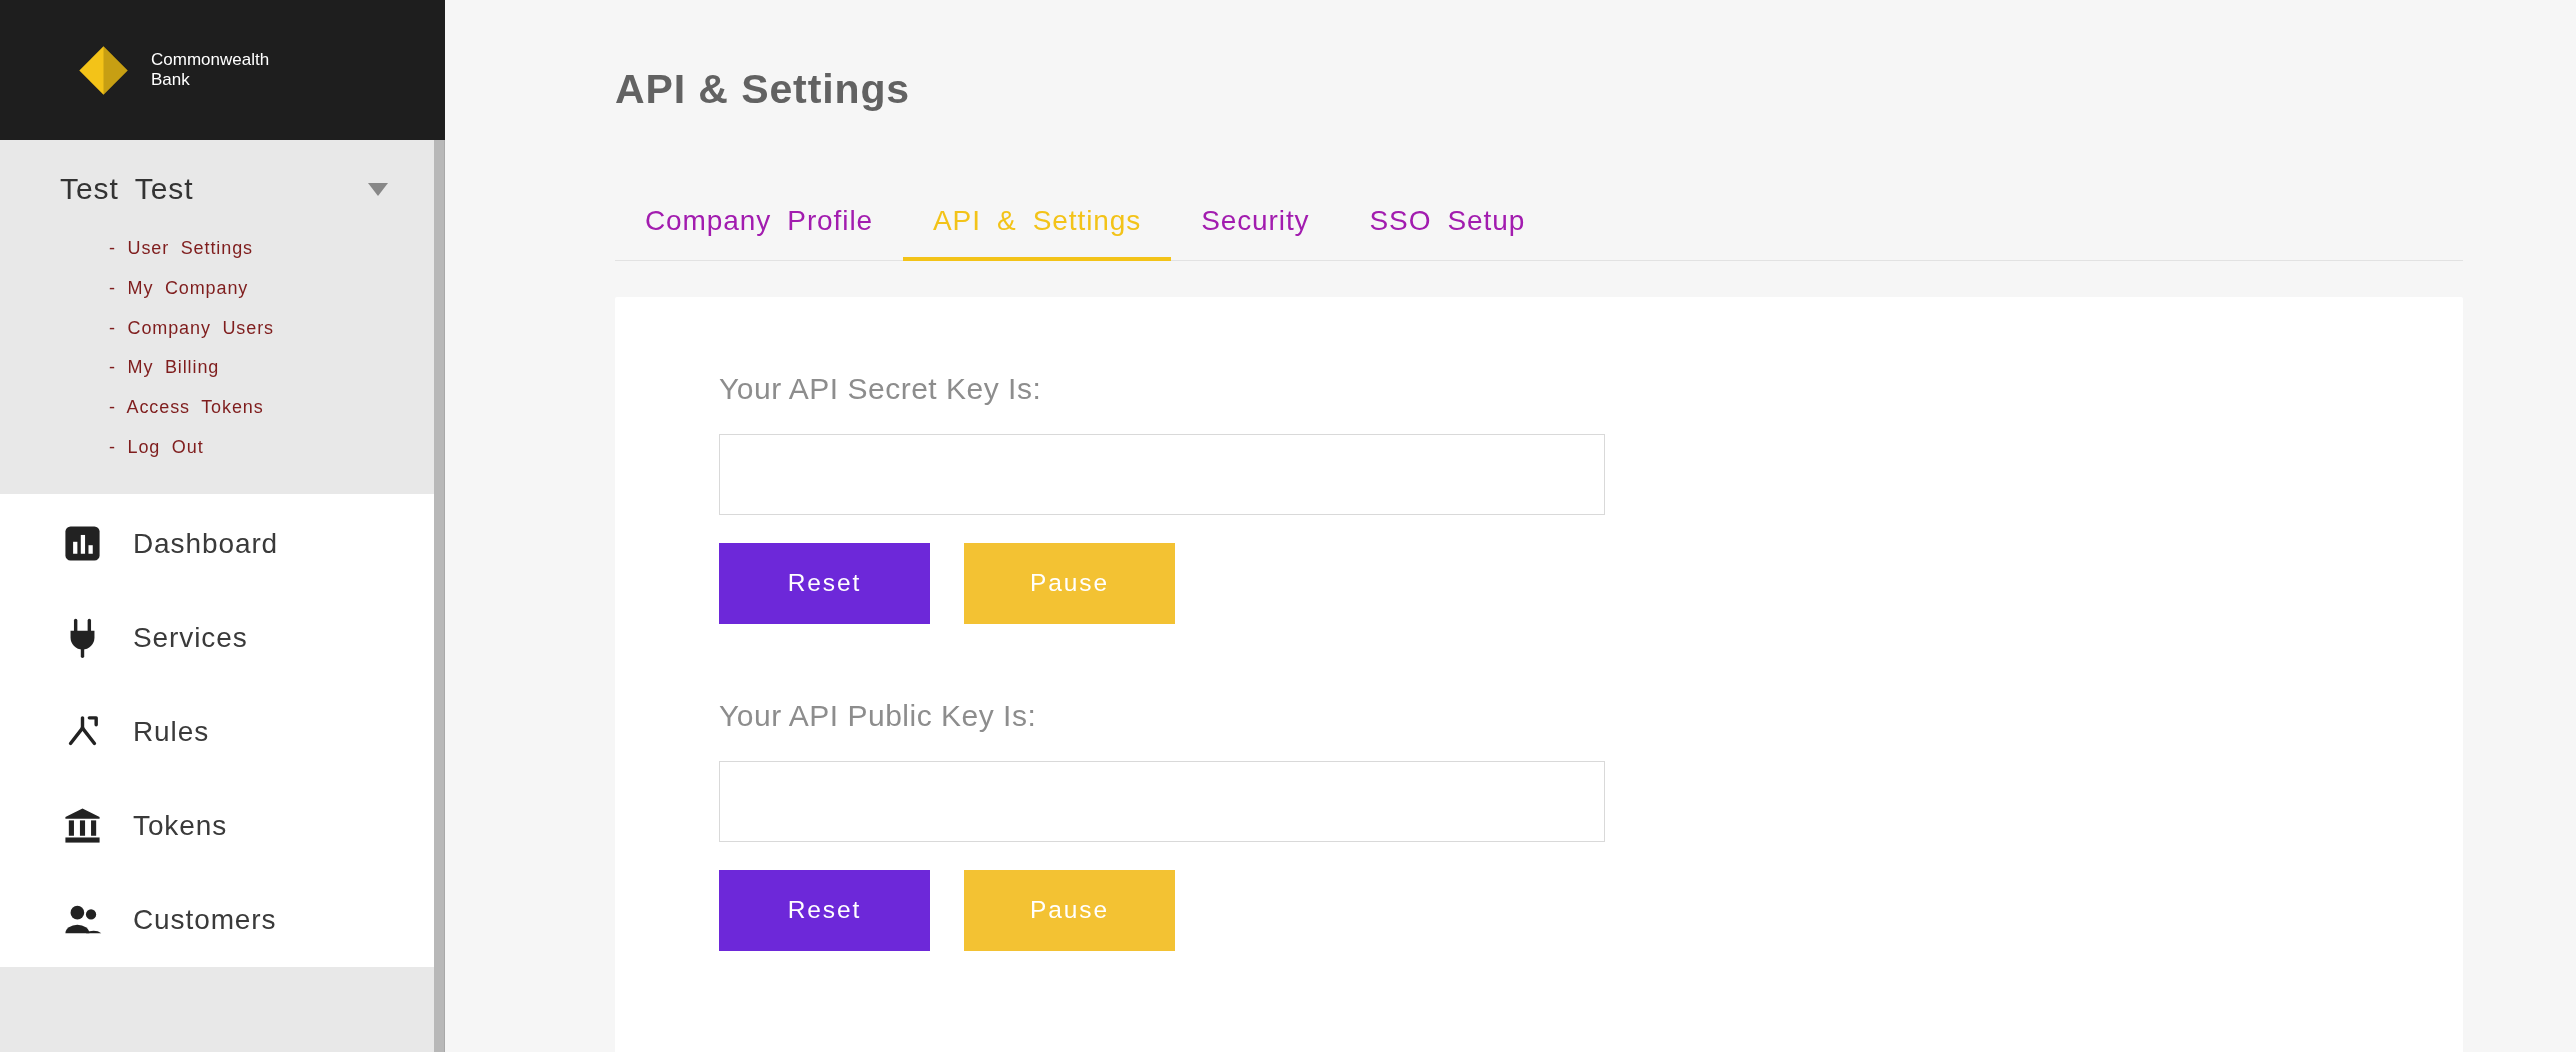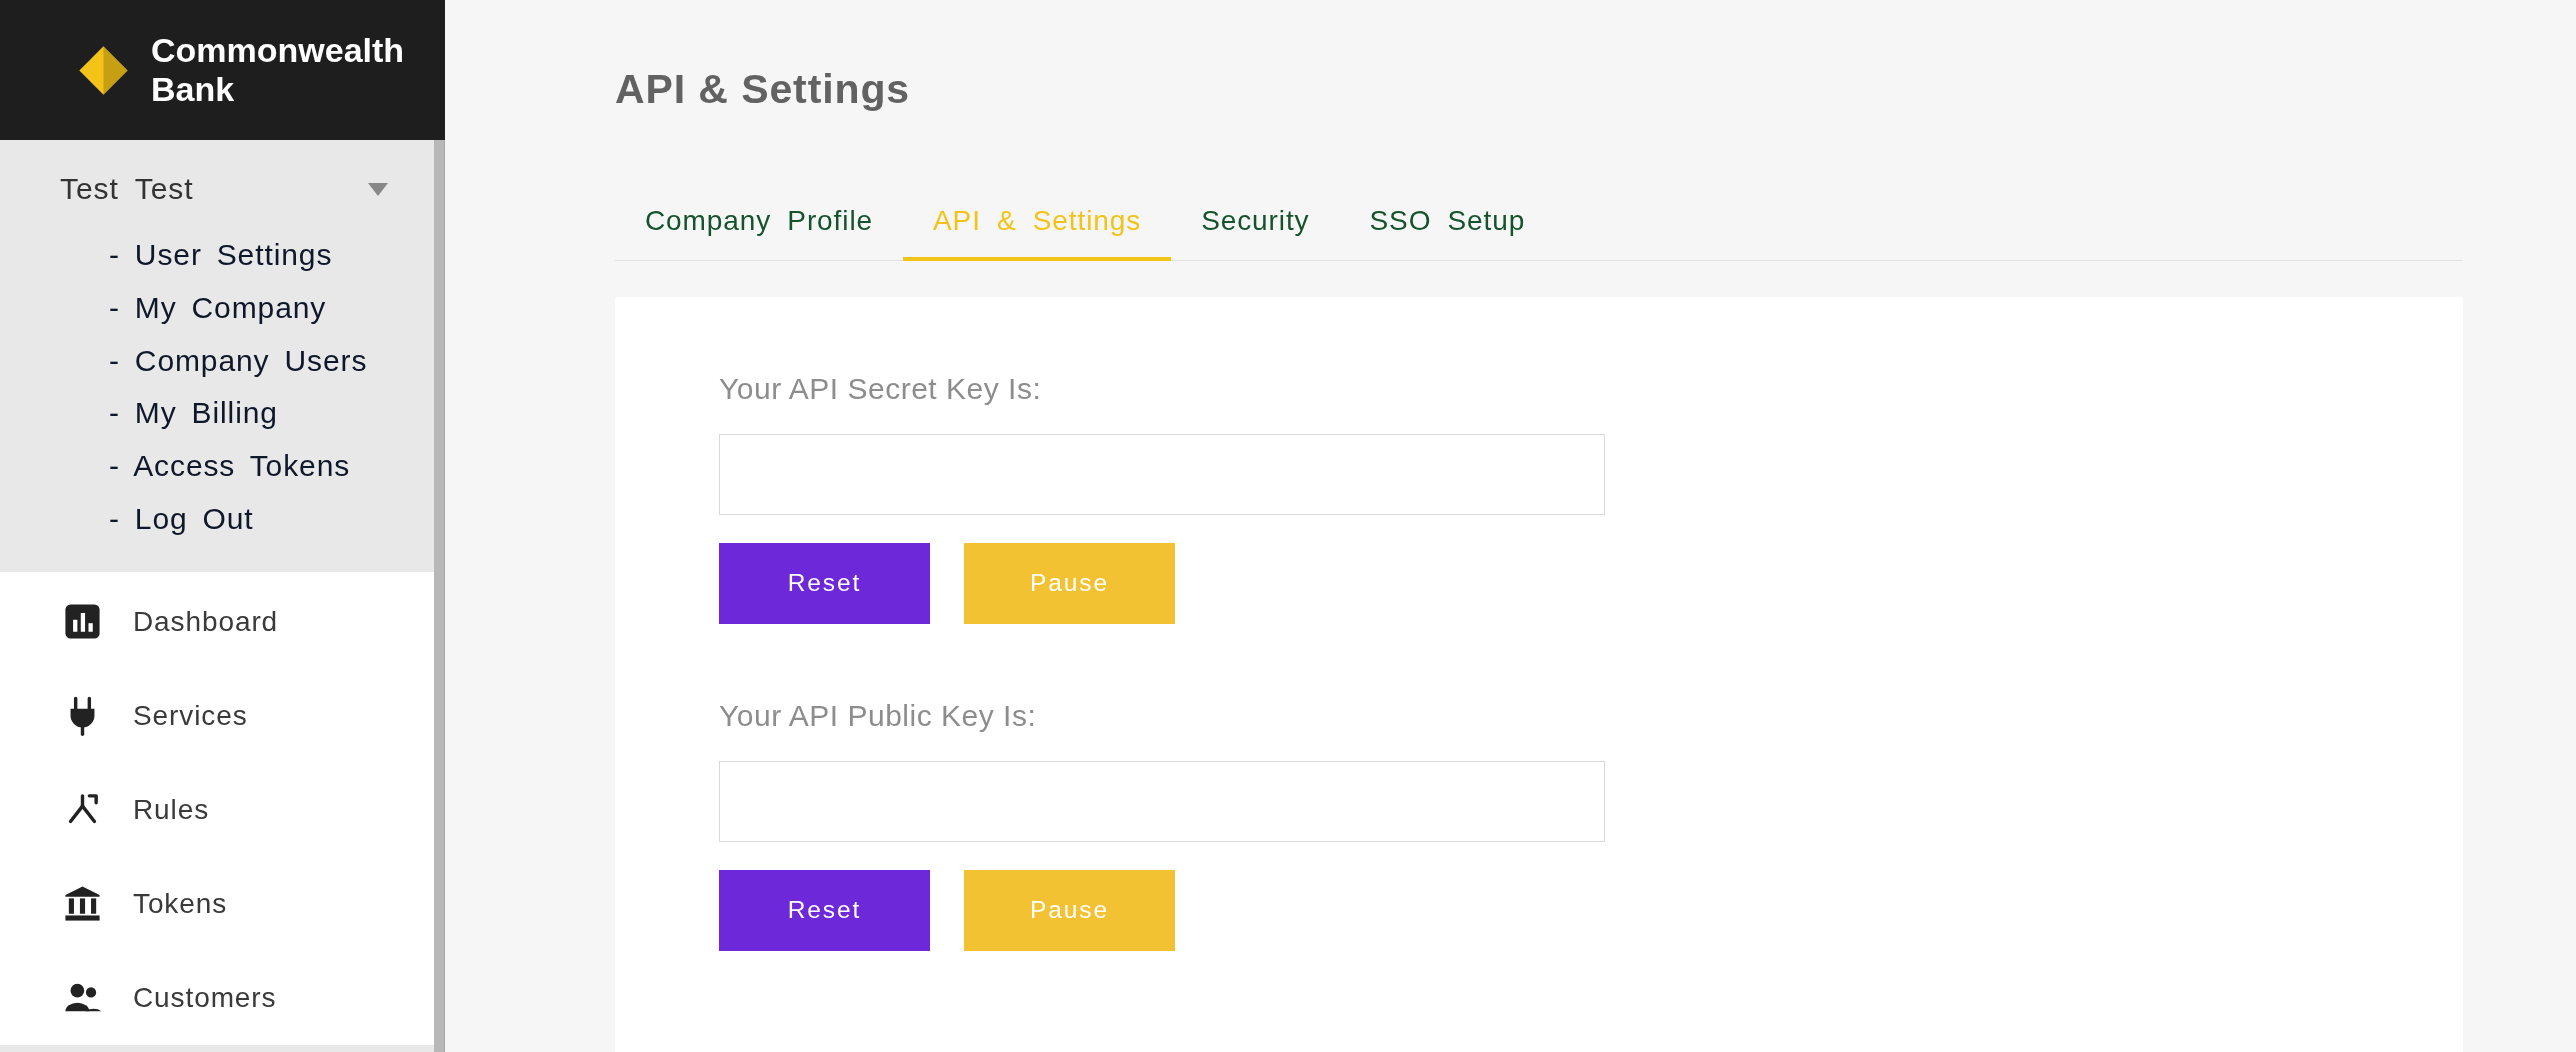--- a/index.html
+++ b/index.html
@@ -4,42 +4,42 @@
 <style>
   * { box-sizing: border-box; margin: 0; padding: 0; }
   html, body { width: 2576px; height: 1052px; font-family: "Helvetica Neue", Arial, sans-serif; background:#f6f6f6; color:#444; overflow:hidden;}
   .app { display:flex; height:100%; }
 
   
   .sidebar { width: 445px; flex: 0 0 445px; display:flex; flex-direction:column; position:relative; background:#e8e8e8;}
   .sidebar-scrolltrack { position:absolute; right:0; top:140px; bottom:0; width:11.3px; background:#b8b8b8; border-right:0.9px solid #a8a8a8;}
   .brand-bar { background:#1e1e1e; height:140px; display:flex; align-items:center; padding-left:75px; }
   .brand-logo { width:57px; height:57px; flex:0 0 57px; }
-  .brand-text { color:#fff; font-size:34px; line-height:1.15; margin-left:19px; font-weight:700; }
+  .brand-text { color:#fff; font-size:17px; line-height:1.15; margin-left:19px; font-weight:400; }
 
   .user-block { padding: 32px 38px 26.4px 60px; }
   .user-header { display:flex; align-items:center; justify-content:space-between; cursor:pointer;}
   .user-name { font-size:30px; color:#333; letter-spacing:0.9px; word-spacing:7.5px;}
   .caret-down { width:0; height:0; border-left:10.4px solid transparent; border-right:10.4px solid transparent; border-top:13.2px solid #888; margin-right:19px;}
 
   .user-menu { margin-top:22.6px; margin-left:49px; }
-  .user-menu-item { font-size:30px; color:#0f172a; padding:9.4px 0; letter-spacing:0.9px; word-spacing:5.7px; cursor:pointer; }
+  .user-menu-item { font-size:18px; color:#7f1d1d; padding:9.4px 0; letter-spacing:0.9px; word-spacing:5.7px; cursor:pointer; }
   .user-menu-item::before { content:"- "; }
 
   .nav { background:#ffffff; padding-top:3px;}
   .nav-item { display:flex; align-items:center; height:94px; padding-left:60px; cursor:pointer;}
   .nav-icon { width:45px; height:45px; flex:0 0 45px; display:flex; align-items:center; justify-content:center;}
   .nav-label { font-size:28px; color:#3a3a3a; margin-left:28px; letter-spacing:0.9px;}
 
   
   .main { flex:1; padding: 66px 113px 0 170px; overflow:hidden;}
   .page-title { font-size:41px; font-weight:600; color:#626262; letter-spacing:0.9px; margin-bottom:75px;}
 
   .tabs { display:flex; border-bottom:1.9px solid #e2e2e2; }
-  .tab { font-size:28px; padding:17px 30px 22.6px 30px; color:#14532d; letter-spacing:0.9px; word-spacing:7.5px; cursor:pointer; position:relative;}
+  .tab { font-size:28px; padding:17px 30px 22.6px 30px; color:#a21caf; letter-spacing:0.9px; word-spacing:7.5px; cursor:pointer; position:relative;}
   .tab.active { color:#f3c318; }
   .tab.active::after { content:""; position:absolute; left:0; right:0; bottom:-1.9px; height:4.7px; background:#f3c318; }
 
   .panel { background:#fff; margin-top:36px; padding:75px 104px; border-radius:1.9px; }
   .field-block { margin-bottom:75px; }
   .field-label { font-size:30px; font-weight:500; color:#8d8d8d; margin-bottom:28px; letter-spacing:0.5px;}
   .field-input { width:886px; height:81px; border:1.9px solid #d9d9d9; background:#fff; font-size:24.5px; padding:0 17px; color:#333;}
   .btn-row { margin-top:28px; display:flex; gap:34px; }
   .btn { border:none; height:81px; min-width:211px; font-size:24.5px; font-weight:500; letter-spacing:1.9px; cursor:pointer; color:#fff;}
   .btn.reset { background:#6d28d9; }

